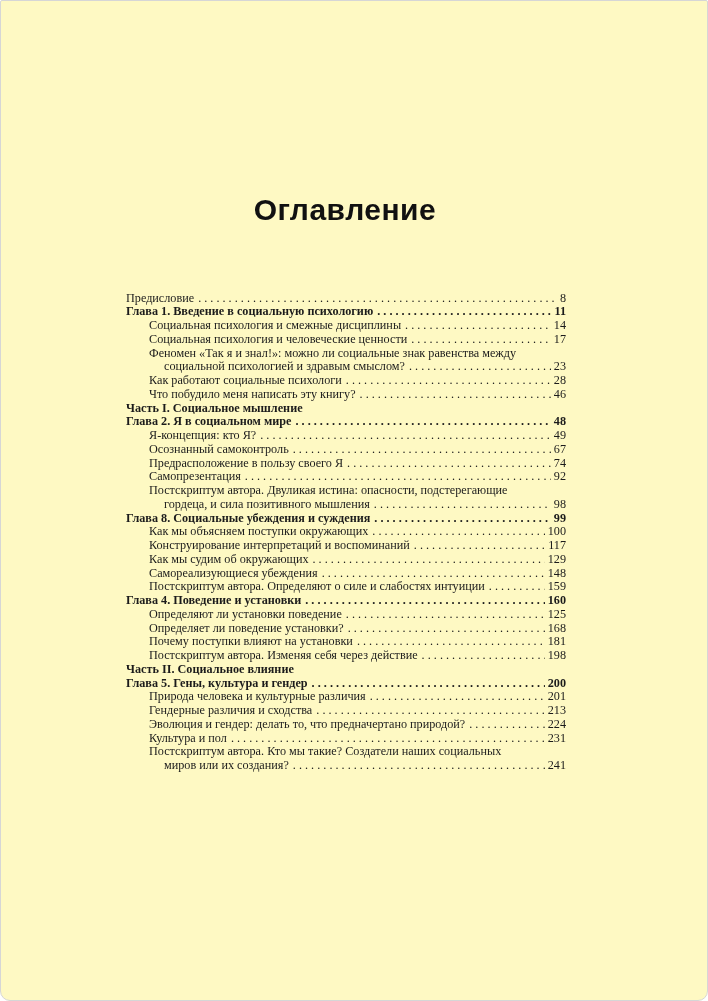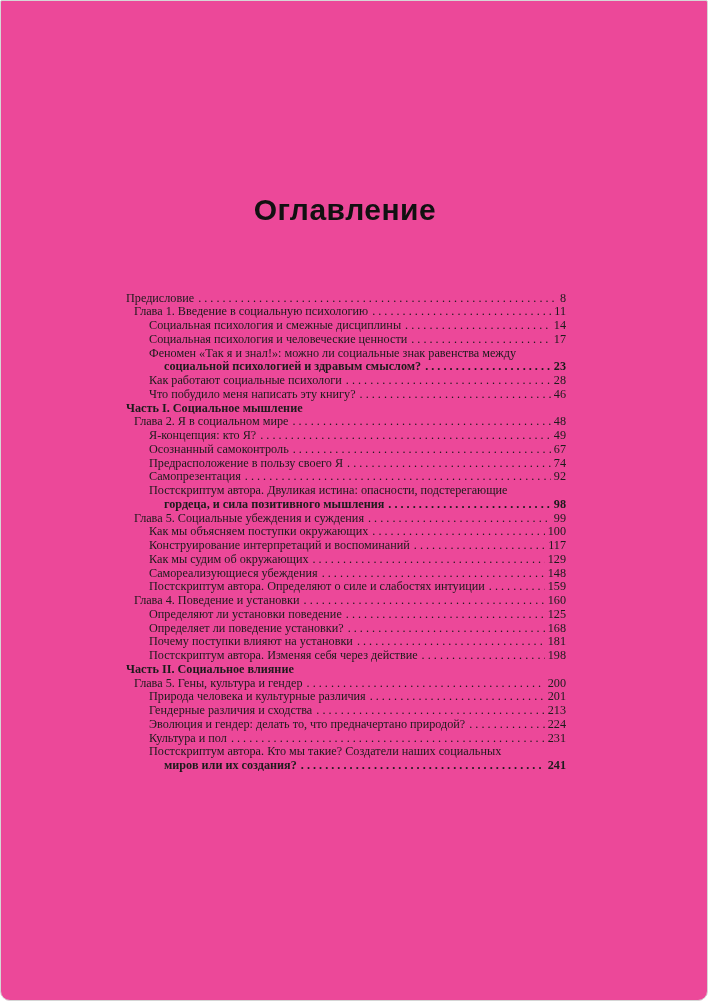--- a/index.html
+++ b/index.html
@@ -5,21 +5,21 @@
   html, body {
     margin: 0;
     padding: 0;
     background: #ffffff;
   }
   .page {
     position: relative;
     width: 708px;
     height: 1001px;
     box-sizing: border-box;
-    background: #ec4899;
+    background: #fef9c3;
     border: 1px solid #d6d6d6;
     border-radius: 2px 2px 10px 10px;
     overflow: hidden;
     font-family: "Liberation Serif", serif;
     color: #1b1b1b;
   }
   .title {
     margin: 193px 0 0 0;
     padding: 0 143px 0 125px;
     text-align: center;
@@ -35,28 +35,28 @@
     padding-left: 125px;
     width: 440px;
     font-size: 12.2px;
   }
   .row {
     display: flex;
     align-items: center;
     line-height: 13.75px;
     white-space: nowrap;
   }
-  .row.chapter { font-weight: 400; margin-left: 8px; }
+  .row.chapter { font-weight: 700; }
   .row.part {
     font-weight: 700;
     margin-top: 0;
   }
   .row.sub        { padding-left: 23px; }
   .row.sub-first  { padding-left: 23px; }
-  .row.sub-cont   { padding-left: 38px; font-weight: bold; }
+  .row.sub-cont   { padding-left: 38px; }
   .label { flex: 0 0 auto; }
   .dots {
     flex: 1 1 auto;
     min-width: 10px;
     overflow: hidden;
     white-space: nowrap;
     margin: 0 3px 0 4px;
   }
   .dots::before {
     content: ". . . . . . . . . . . . . . . . . . . . . . . . . . . . . . . . . . . . . . . . . . . . . . . . . . . . . . . . . . . . . . . . . . . . . . . . . . . . . . . . . . . . . . . . . . . . . . . . . . . . . . . . . . . . . . . . . . . .";
@@ -140,21 +140,21 @@
       </div>
       <div class="row sub-first">
         <span class="label">Постскриптум автора. Двуликая истина: опасности, подстерегающие</span>
       </div>
       <div class="row sub-cont">
         <span class="label">гордеца, и сила позитивного мышления</span>
         <span class="dots"></span>
         <span class="pagenum">98</span>
       </div>
       <div class="row chapter">
-        <span class="label">Глава 5. Социальные убеждения и суждения</span>
+        <span class="label">Глава 8. Социальные убеждения и суждения</span>
         <span class="dots"></span>
         <span class="pagenum">99</span>
       </div>
       <div class="row sub">
         <span class="label">Как мы объясняем поступки окружающих</span>
         <span class="dots"></span>
         <span class="pagenum">100</span>
       </div>
       <div class="row sub">
         <span class="label">Конструирование интерпретаций и воспоминаний</span>

